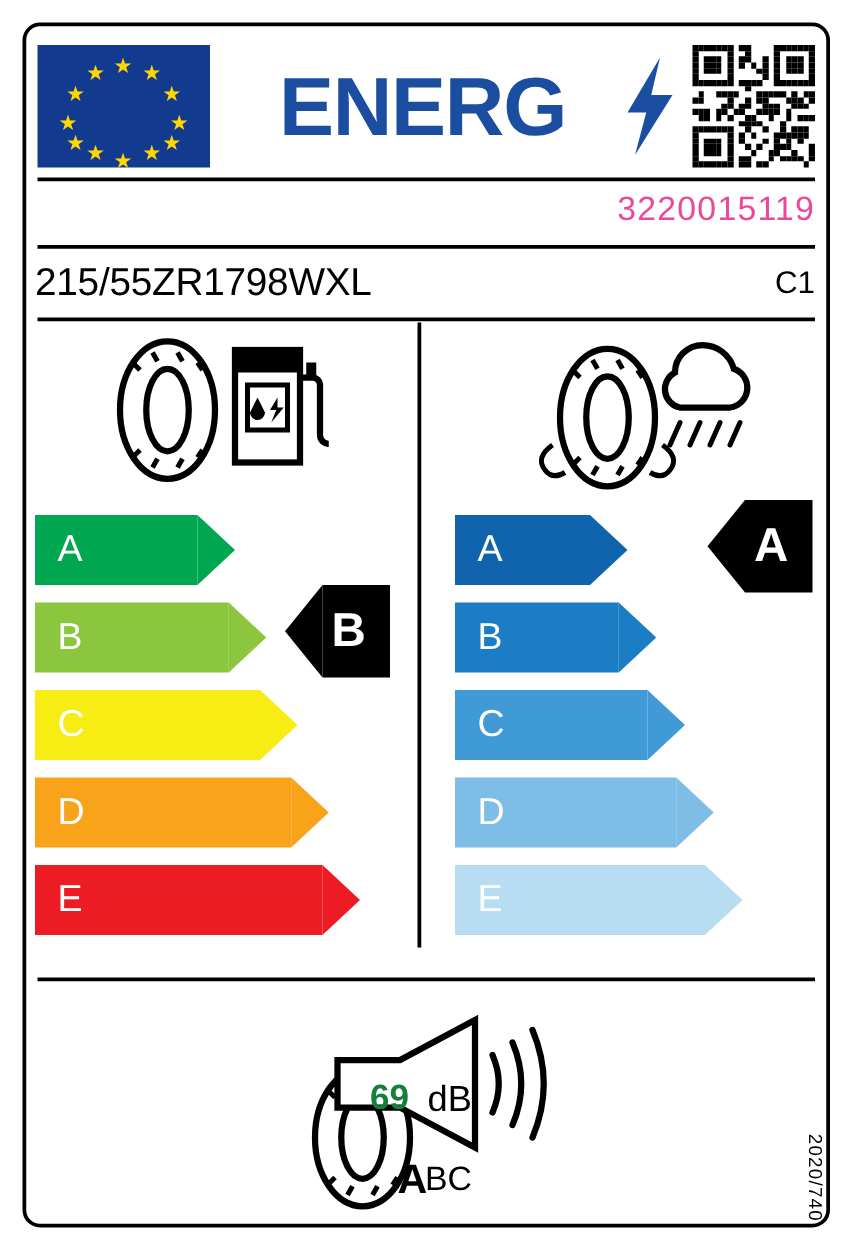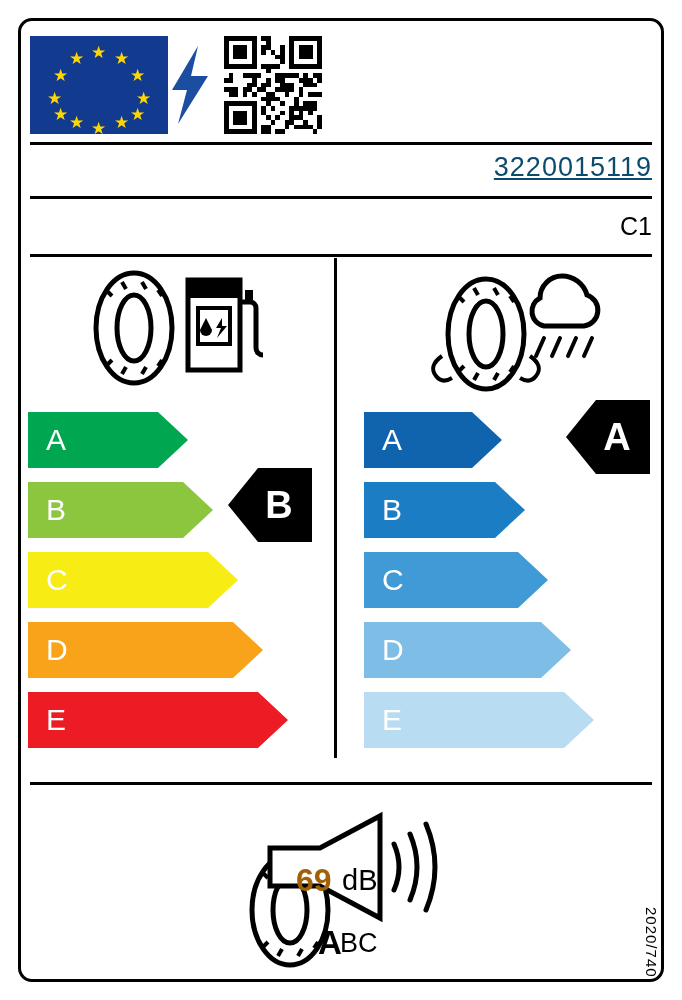--- a/index.html
+++ b/index.html
@@ -80,23 +80,22 @@
     left: 30px; top: 152px;
     font-size: 27px;
     font-weight: bold;
     color: #000;
     letter-spacing: 0.5px;
   }
   .sku {
     position: absolute;
     right: 30px; top: 152px;
     font-size: 27px;
-    color: #0c4a6e;
+    color: #ec4899;
     letter-spacing: 1px;
-    text-decoration: underline;
   }
   .tyre-size {
     position: absolute;
     left: 28px; top: 208px;
     font-size: 31px;
     color: #000;
     letter-spacing: -0.2px;
   }
   .tyre-class {
     position: absolute;
@@ -180,23 +179,23 @@
   
   .hrule-noise {
     position: absolute;
     left: 30px; top: 782px;
     width: 622px; height: 3px;
     background: #000;
   }
   .db-value {
     position: absolute;
     left: 296px; top: 862px;
-    font-size: 32px;
+    font-size: 28px;
     font-weight: bold;
-    color: #a16207;
+    color: #15803d;
   }
   .db-unit {
     position: absolute;
     left: 342px; top: 864px;
     font-size: 29px;
     color: #000;
   }
   .noise-class-a {
     position: absolute;
     left: 318px; top: 924px;
@@ -236,20 +235,21 @@
       <span class="star" style="left:99px;top:70px;">★</span>
       <span class="star" style="left:83px;top:78px;">★</span>
       <span class="star" style="left:60px;top:84px;">★</span>
       <span class="star" style="left:38px;top:78px;">★</span>
       <span class="star" style="left:22px;top:70px;">★</span>
       <span class="star" style="left:16px;top:54px;">★</span>
       <span class="star" style="left:22px;top:31px;">★</span>
       <span class="star" style="left:38px;top:14px;">★</span>
     </div>
 
+    <div class="energy-word">ENERG</div>
 
     <svg class="bolt" viewBox="0 0 42 78">
       <polygon points="30,0 4,44 19,44 10,78 40,30 23,30" fill="#1b4da0"></polygon>
     </svg>
 
     <div class="qr" id="qr">
         <i></i>
         <i></i>
         <i></i>
         <i></i>
@@ -691,20 +691,21 @@
         <i></i>
         <i style="background: transparent;"></i>
       </div>
   </div>
 
   <div class="rule" style="left:30px; top:142px; width:622px; height:3px;"></div>
   <div class="rule" style="left:30px; top:196px; width:622px; height:3px;"></div>
   <div class="rule" style="left:30px; top:254px; width:622px; height:3px;"></div>
 
   <div class="sku">3220015119</div>
+  <div class="tyre-size">215/55ZR1798WXL</div>
   <div class="tyre-class">C1</div>
 
   <div class="vdiv"></div>
 
   <svg class="pict" style="left:82px; top:268px;" width="185" height="120" viewBox="0 0 185 120">
     <g>
       <ellipse cx="52" cy="60" rx="38" ry="55" fill="#fff" stroke="#000" stroke-width="5"></ellipse>
       <ellipse cx="52" cy="60" rx="17" ry="33" fill="#fff" stroke="#000" stroke-width="5"></ellipse>
       <g stroke="#000" stroke-width="4">
         <line x1="24" y1="22" x2="30" y2="28"></line>

